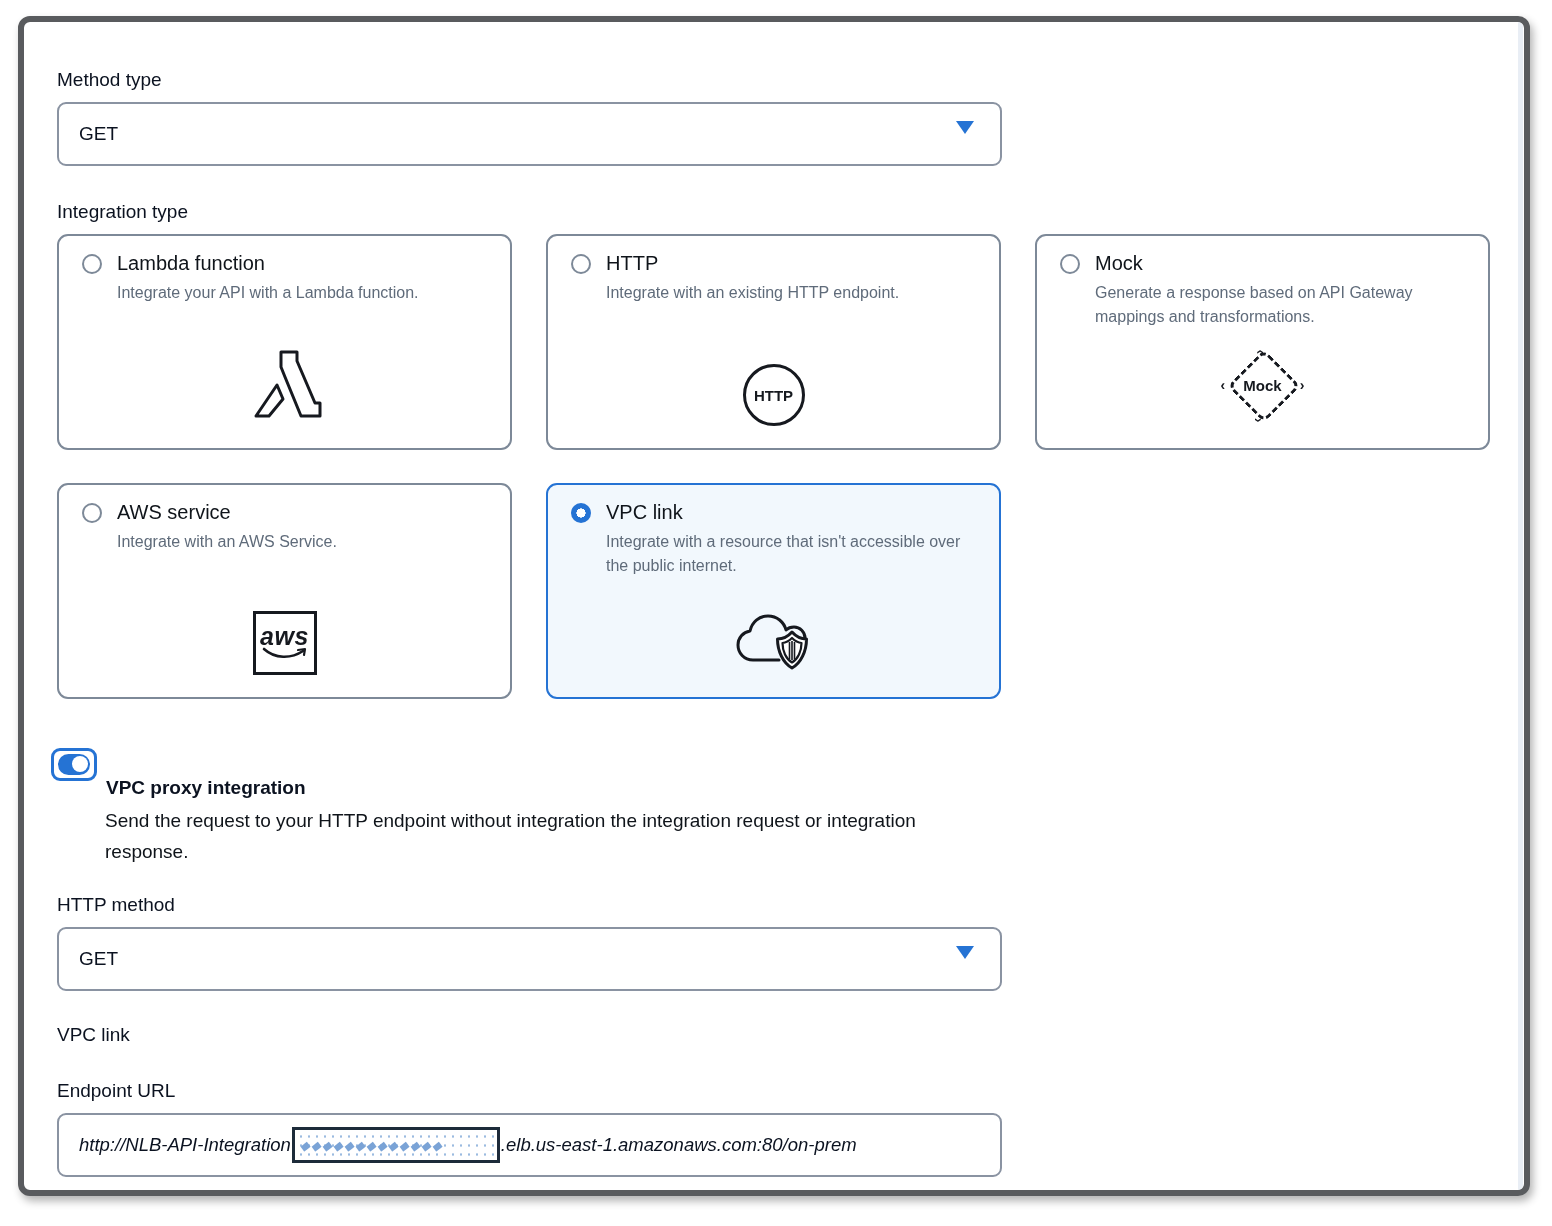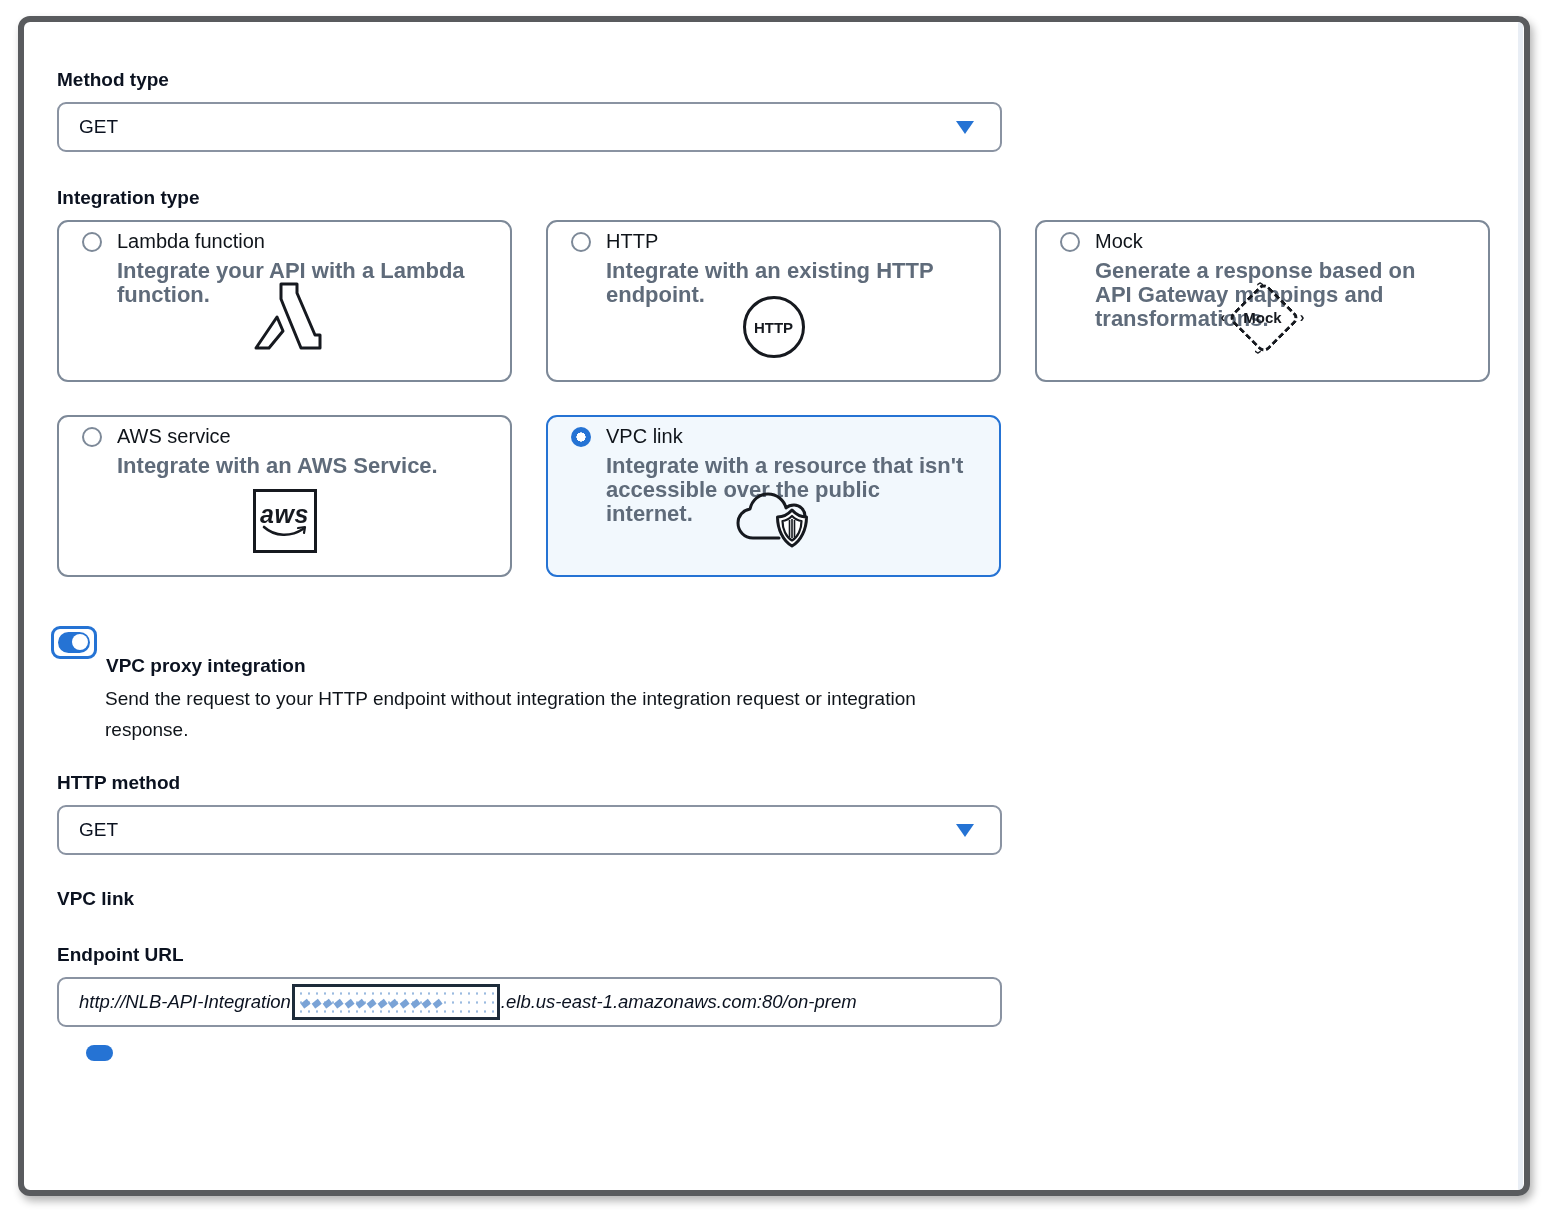--- a/index.html
+++ b/index.html
@@ -8,45 +8,45 @@
     position:absolute; left:18px; top:16px; width:1512px; height:1180px;
     background:#fff; border:6px solid #595b5e; border-radius:12px;
     box-shadow: 3px 5px 8px rgba(0,0,0,0.30);
     overflow:hidden;
   }
   .edge-strip { position:absolute; top:0; right:1px; width:5px; height:100%; background:#e9eef5; border-radius:0 6px 6px 0; }
   .content { position:relative; padding:24px 0 0 33px; }
 
   h1.page-title { font-size:29px; line-height:34px; font-weight:bold; color:#0b1220; }
 
-  .field-label { font-size:19px; line-height:24px; font-weight:bold; color:#0b1220; margin-top:20px; }
+  .field-label { font-size:19px; line-height:24px; font-weight:normal; color:#0b1220; margin-top:20px; }
   .field-label.first { margin-top:22px; }
   .mt26 { margin-top:26px; } .mt32 { margin-top:32px; } .mt34 { margin-top:34px; }
 
   .select, .text-input {
-    margin-top:10px; width:945px; height:50px; border:2px solid #8a93a2; border-radius:9px;
+    margin-top:10px; width:945px; height:64px; border:2px solid #8a93a2; border-radius:9px;
     background:#fff; display:flex; align-items:center; padding:0 20px; position:relative;
   }
   .select .value { font-size:19px; color:#0b1220; }
   .caret {
     position:absolute; right:26px; top:17px; width:0; height:0;
     border-left:9px solid transparent; border-right:9px solid transparent; border-top:13px solid #2573d4;
   }
 
   .cards { margin-top:10px; display:grid; grid-template-columns:repeat(3,455px); gap:33px 34px; }
   .card {
-    position:relative; width:455px; height:162px; border:2px solid #7d8998; border-radius:11px; background:#fff;
-    padding:8px 20px 0 23px;
+    position:relative; width:455px; height:216px; border:2px solid #7d8998; border-radius:11px; background:#fff;
+    padding:16px 20px 0 23px;
   }
   .card.selected { border-color:#2573d4; background:#f2f8fd; }
   .card-head { display:flex; align-items:center; gap:15px; }
   .radio { width:20px; height:20px; border-radius:50%; border:2px solid #7d8998; background:#fff; flex:0 0 auto; }
   .card.selected .radio { border:0; background:radial-gradient(circle, #fff 0 4.5px, #2573d4 4.6px); }
   .card-title { font-size:20px; color:#0f141a; }
-  .card-desc { margin:6px 0 0 35px; font-size:22px; line-height:24px; font-weight:bold; color:#5f6b7a; max-width:360px; }
+  .card-desc { margin:6px 0 0 35px; font-size:16px; line-height:24px; font-weight:normal; color:#5f6b7a; max-width:360px; }
   .card-icon-zone { position:absolute; left:0; right:0; bottom:22px; display:flex; justify-content:center; }
 
   
   .http-circle { width:62px; height:62px; border:3px solid #16191f; border-radius:50%;
     display:flex; align-items:center; justify-content:center; font-size:15px; font-weight:bold; color:#16191f; background:#fff; }
   
   .mock-wrap { position:relative; width:84px; height:78px; }
   .mock-diamond { position:absolute; left:17px; top:12px; width:52px; height:52px; border:3px dashed #16191f; border-radius:8px; transform:rotate(45deg); }
   .mock-label { position:absolute; left:0; right:0; top:29px; text-align:center; font-size:15px; font-weight:bold; color:#16191f; }
   .mock-arrow { position:absolute; font-size:14px; font-weight:bold; color:#16191f; }

